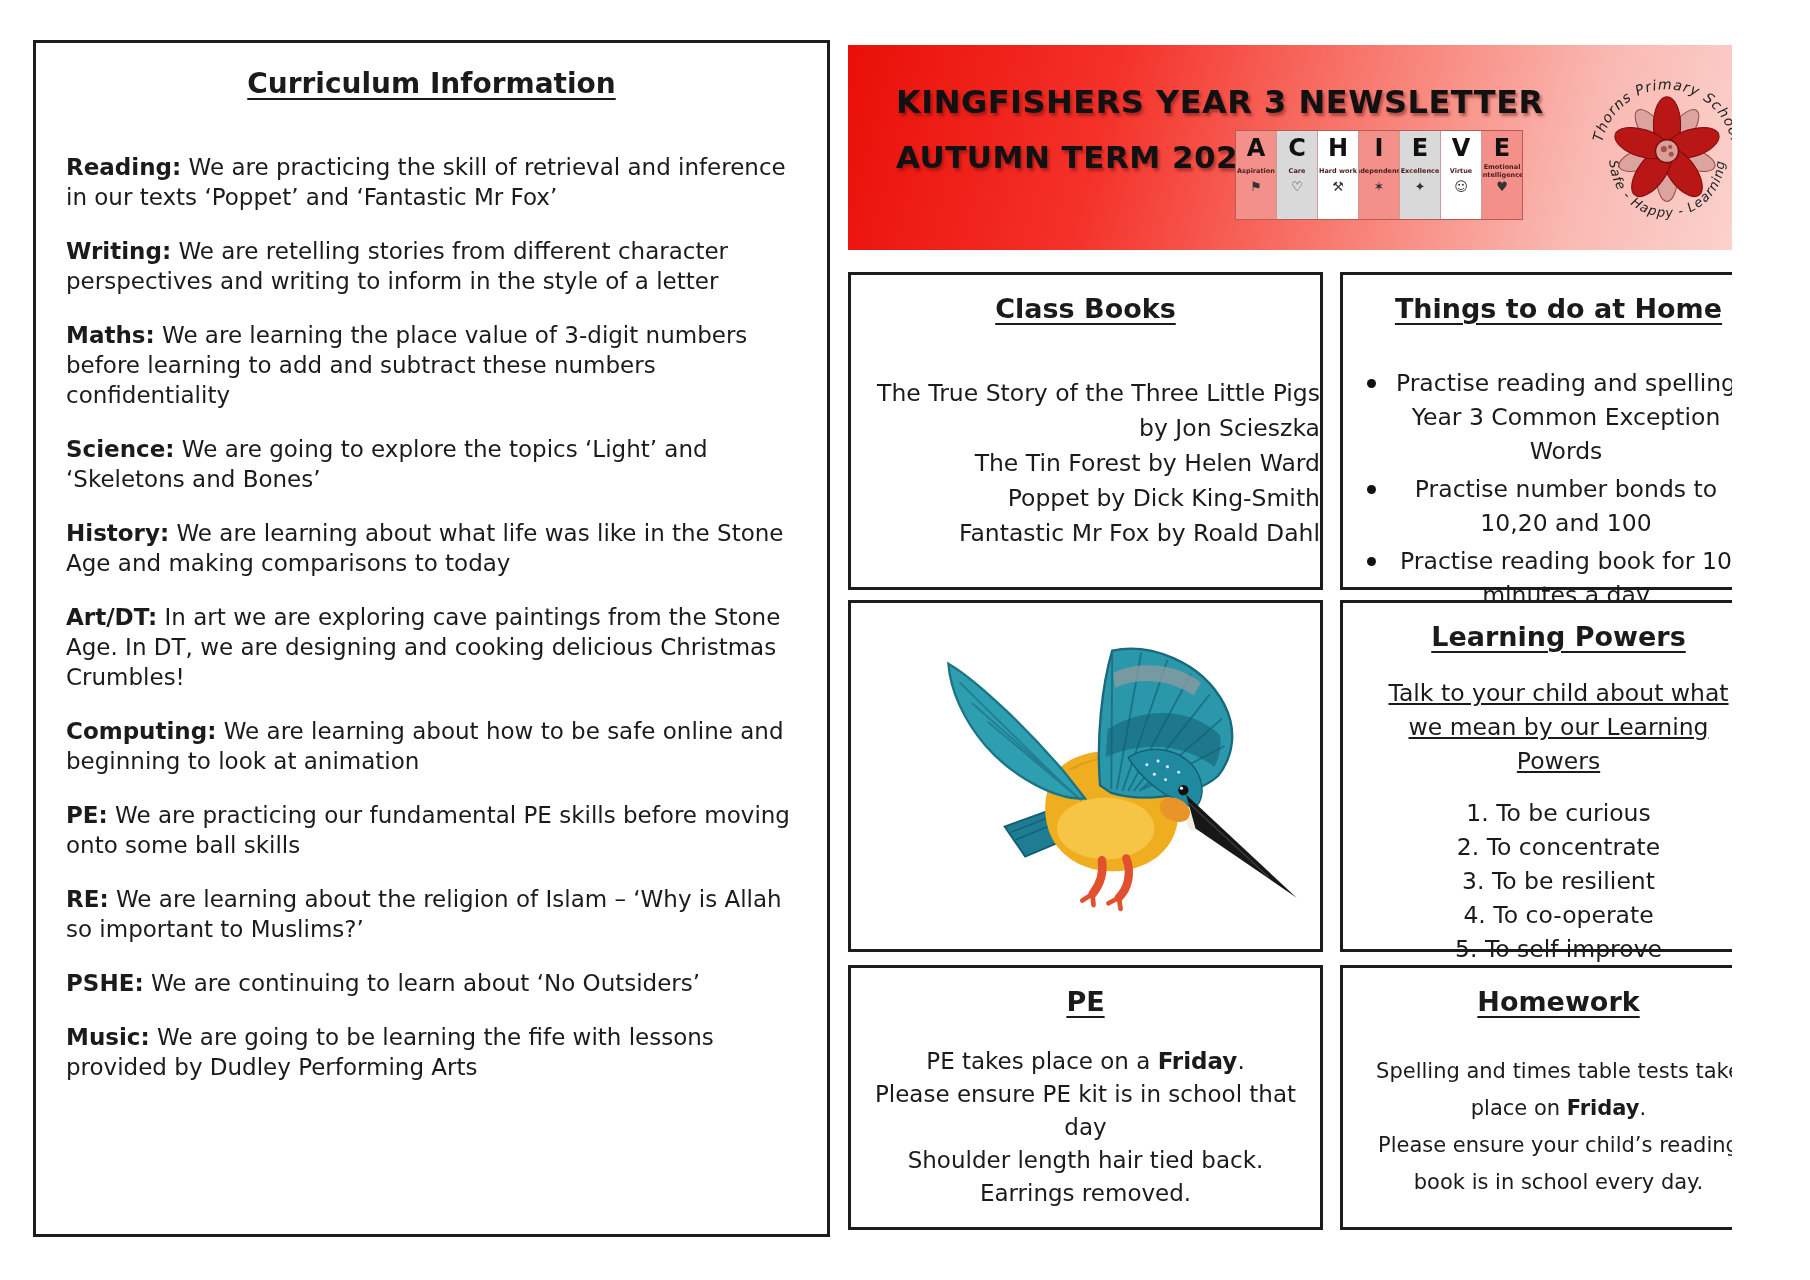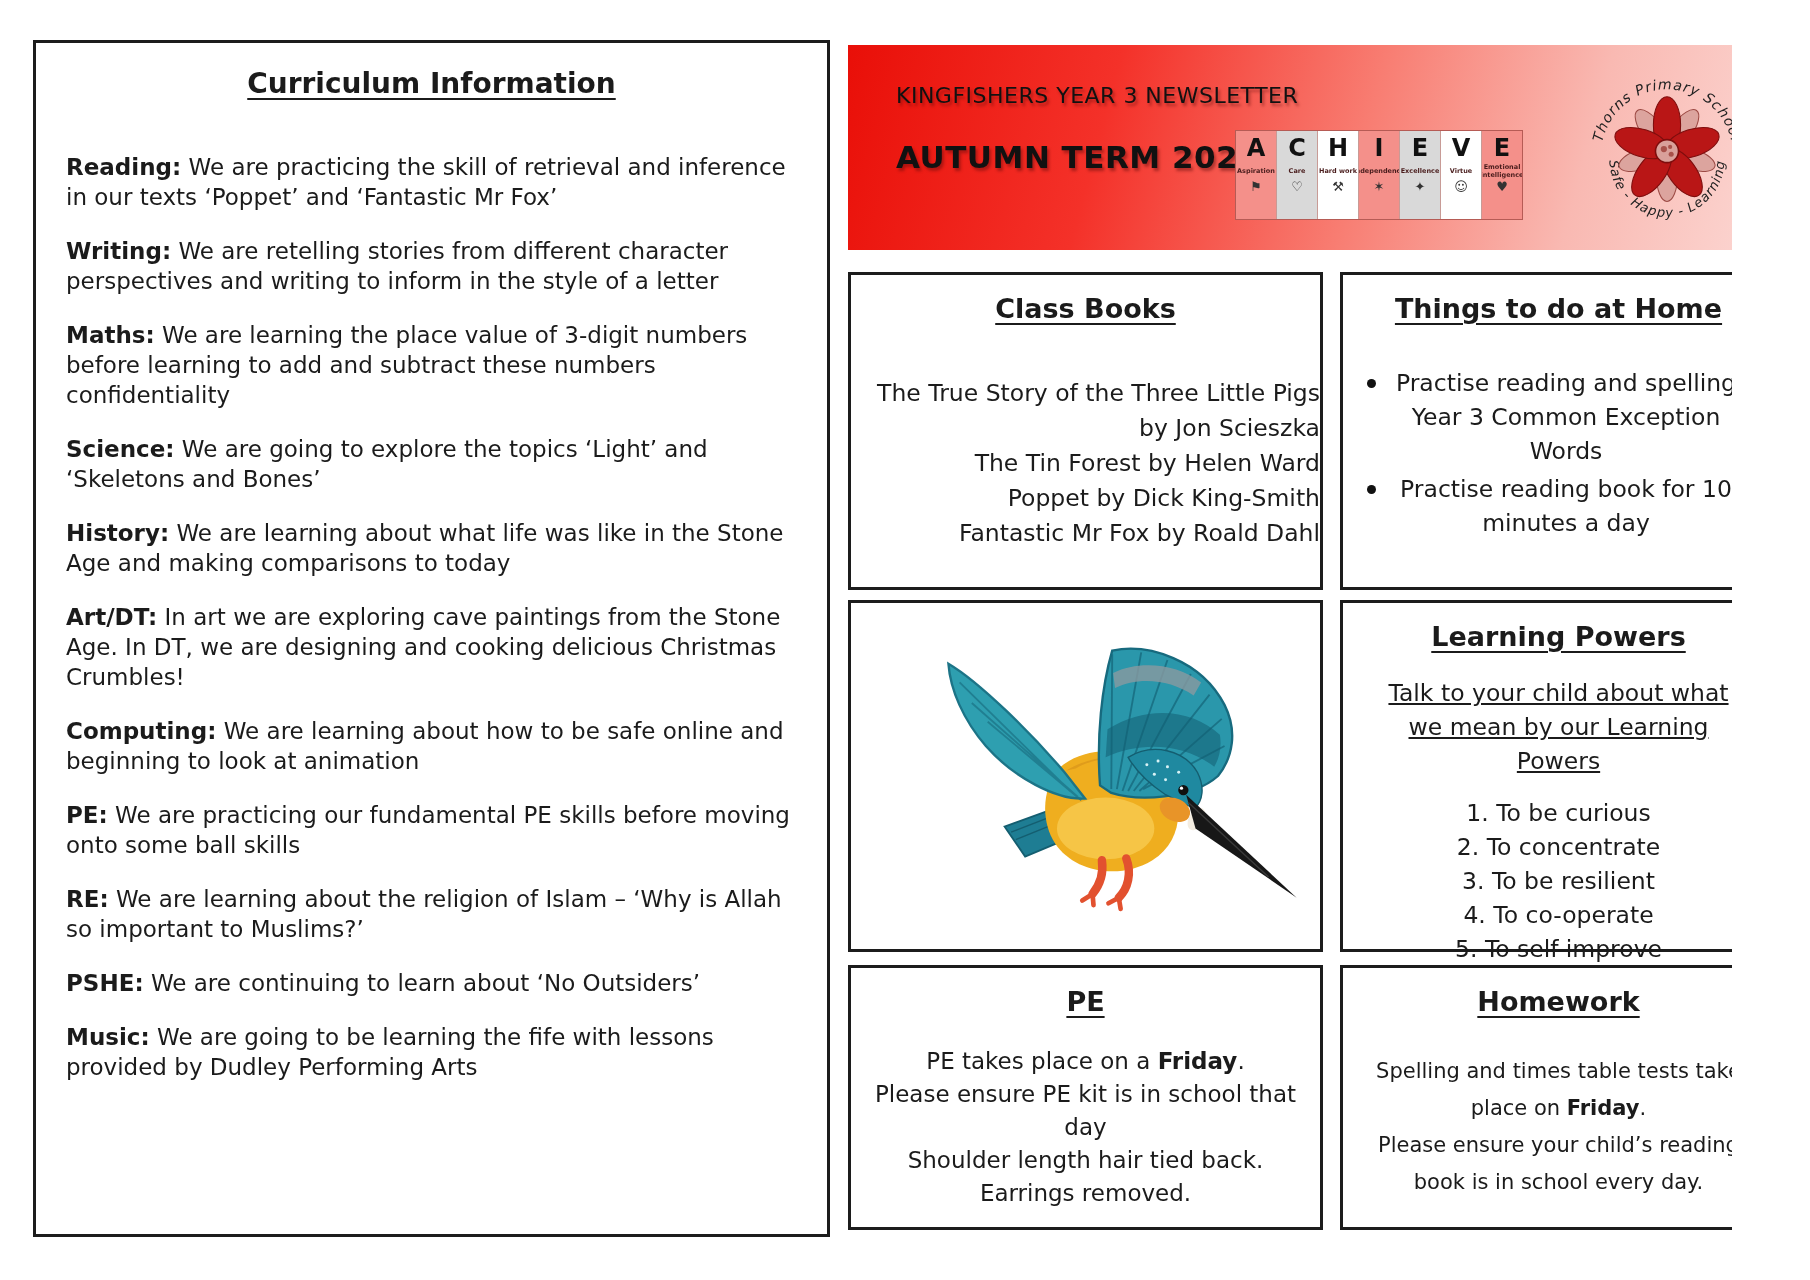--- a/index.html
+++ b/index.html
@@ -19,21 +19,21 @@
   }
   .curr-item{font-size:23px;line-height:30px;margin-top:24px;}
   .curr-item b{font-weight:bold;}
   .curr-item:first-of-type{margin-top:52px;}
   
   .header{
     position:absolute;left:848px;top:45px;width:929px;height:205px;
     background:linear-gradient(105deg,#e90f08 0%,#f43129 28%,#f87d72 55%,#f9b9b2 78%,#fcd8d4 100%);
   }
   .header-title{
-    position:absolute;left:48px;top:38px;font-size:22px;font-weight:normal;color:#111;
+    position:absolute;left:48px;top:38px;font-size:32px;font-weight:bold;color:#111;
     letter-spacing:.5px;text-shadow:2px 3px 3px rgba(90,10,10,.45);white-space:nowrap;
   }
   .header-term{
     position:absolute;left:48px;top:94px;font-size:31px;font-weight:bold;color:#111;
     letter-spacing:.5px;text-shadow:2px 3px 3px rgba(90,10,10,.45);white-space:nowrap;
   }
   
   .achieve{
     position:absolute;left:387px;top:85px;width:288px;height:90px;
     display:flex;border:1px solid #b65b55;background:#fff;box-sizing:border-box;
@@ -180,20 +180,24 @@
 
   <div class="box" style="left:1340px;top:272px;width:437px;height:318px;">
     <div class="box-title">Things to do at Home</div>
     <div class="bullets">
       <div class="bullet-row">
         <span class="bullet-dot"></span>
         <span class="bullet-text">Practise reading and spelling Year 3 Common Exception Words</span>
       </div>
       <div class="bullet-row">
         <span class="bullet-dot"></span>
+        <span class="bullet-text">Practise number bonds to 10,20 and 100</span>
+      </div>
+      <div class="bullet-row">
+        <span class="bullet-dot"></span>
         <span class="bullet-text">Practise reading book for 10 minutes a day</span>
       </div>
     </div>
   </div>
 
   <div class="box" style="left:848px;top:600px;width:475px;height:352px;">
     <div class="kf-wrap">
       <svg viewBox="0 0 470 344" width="440" height="322">
 
         <path d="M148,226 L220,200 L232,232 L170,258 Z" fill="#1e7d93" stroke="#145e70" stroke-width="2"></path>

